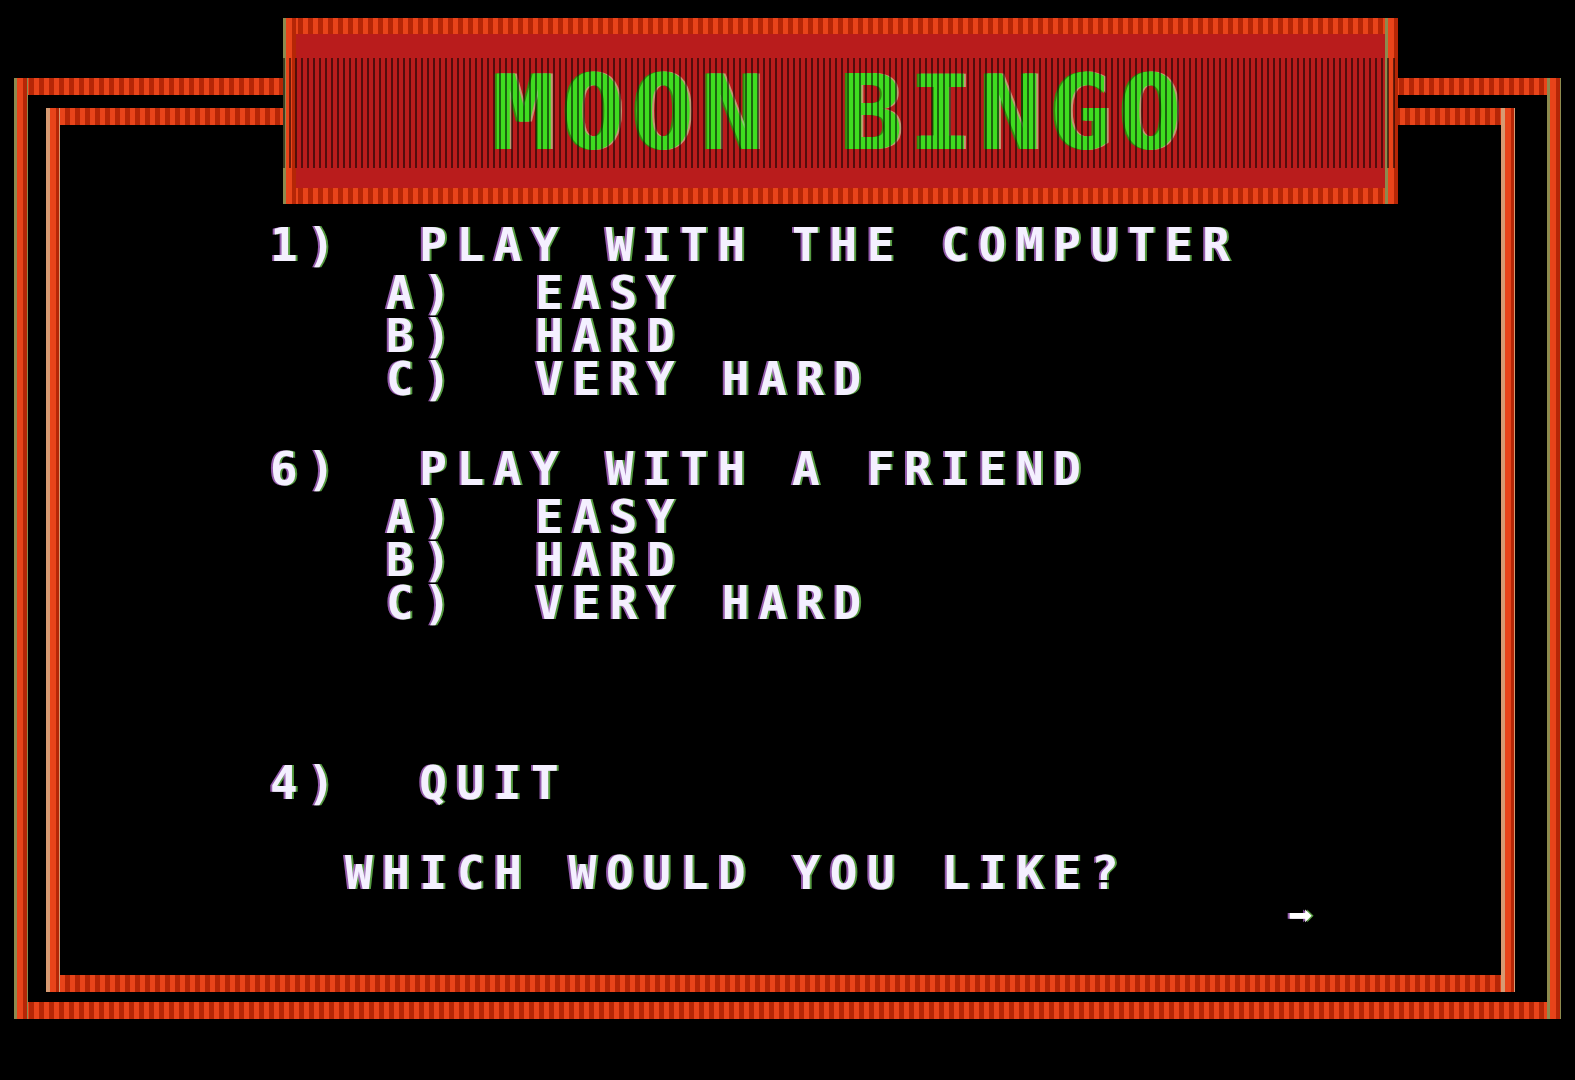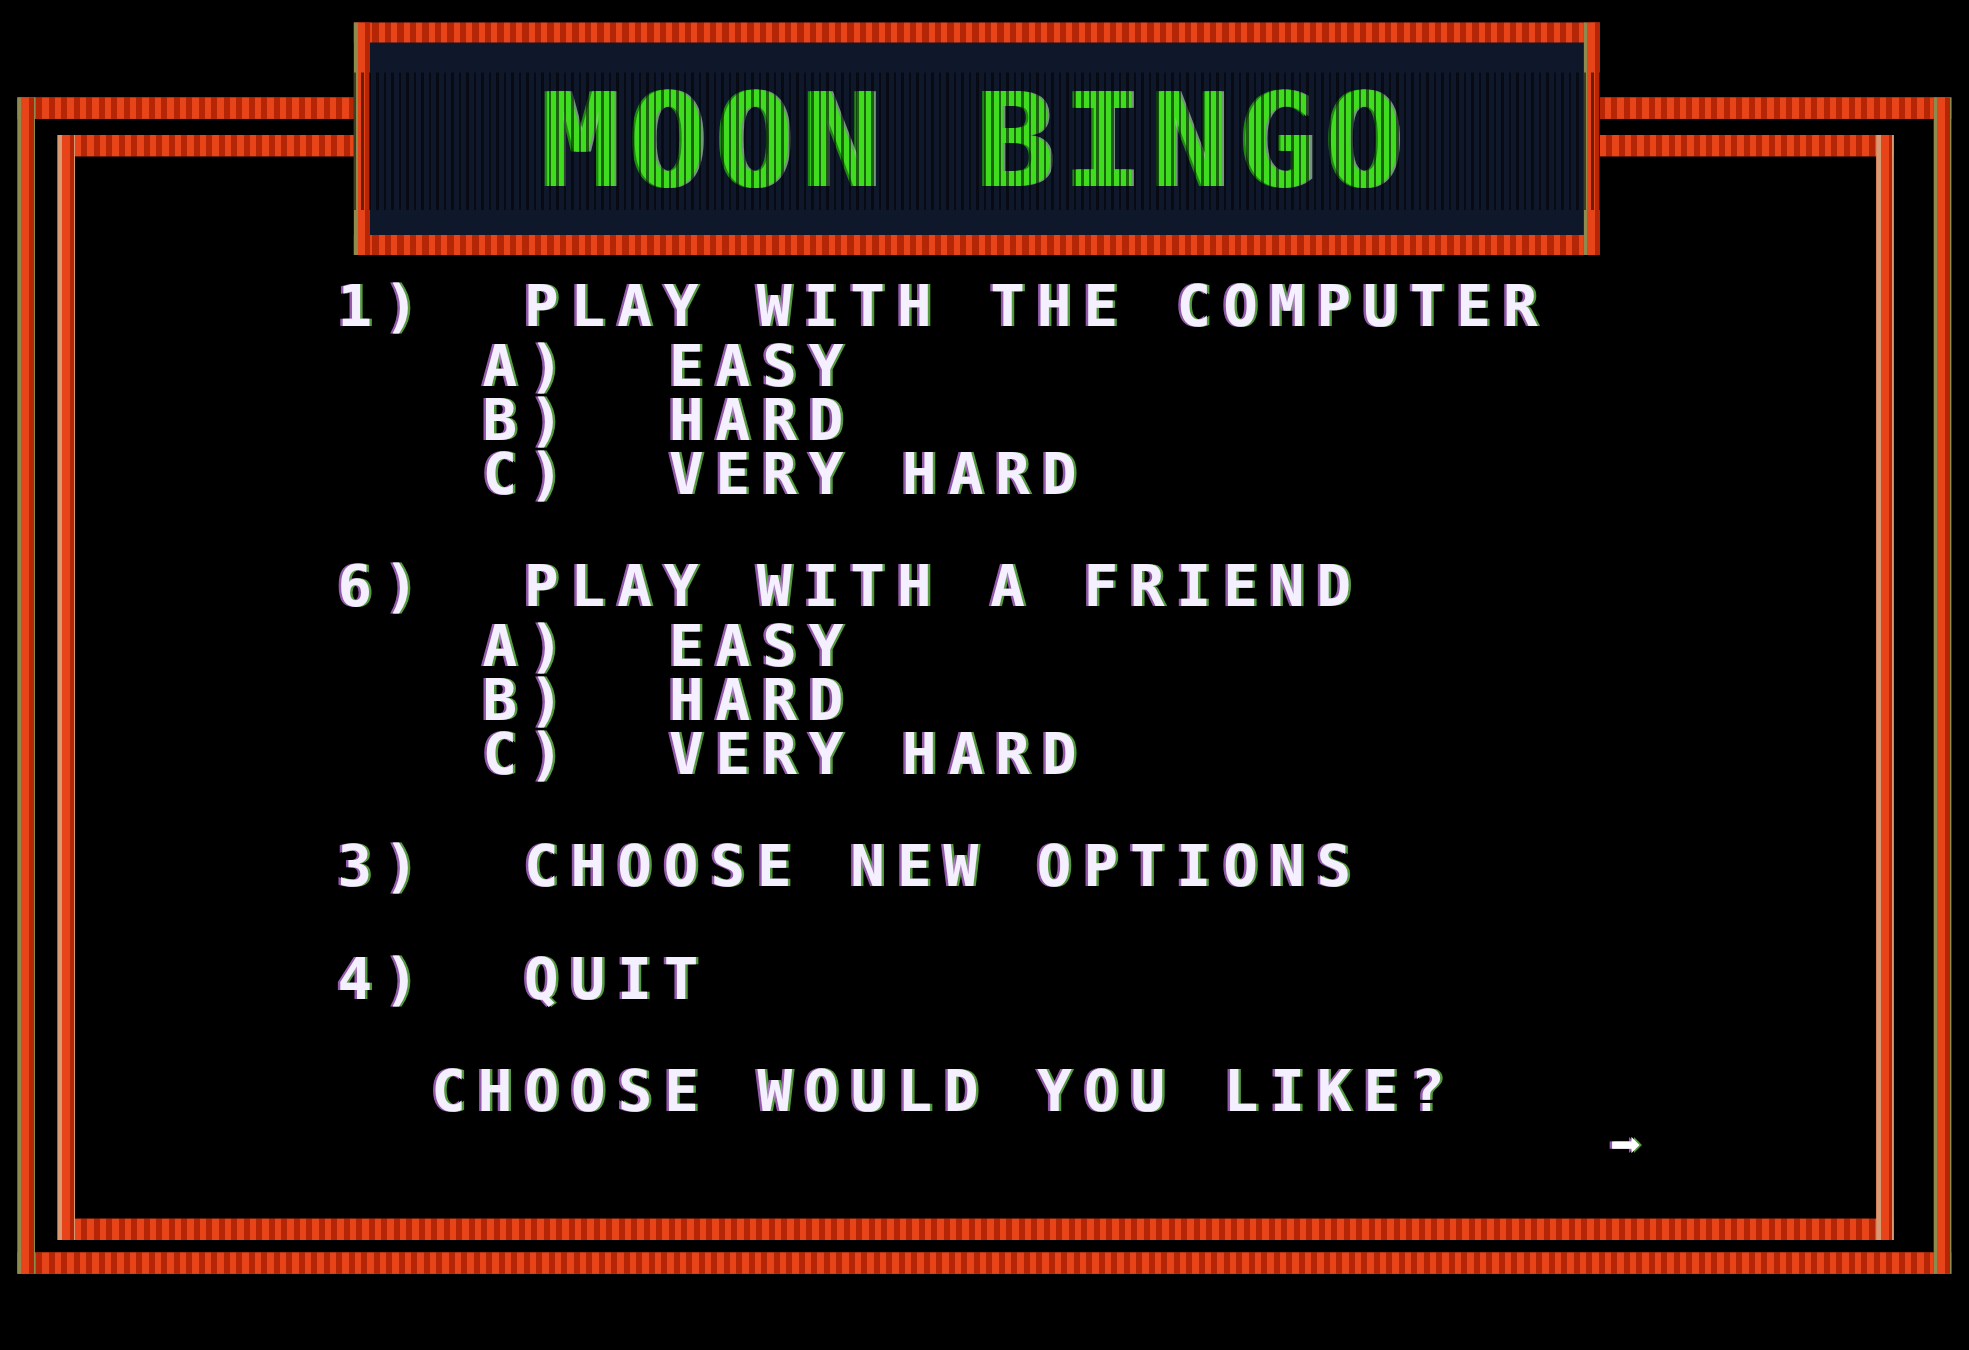--- a/index.html
+++ b/index.html
@@ -42,23 +42,23 @@
         #d79a72 0px, #d79a72 4px,
         #e8441a 4px, #e8441a 10px,
         #b52606 10px, #b52606 13px);
   }
 
   
   #title-box {
     position: absolute;
     left: 283px;
     top: 18px;
-    width: 997px;
+    width: 1115px;
     height: 186px;
-    background: #0f172a;
+    background: #b91c1c;
     box-sizing: border-box;
   }
   .title-edge-h {
     position: absolute;
     left: 0;
     width: 100%;
     height: 16px;
     background-image: repeating-linear-gradient(
         to right,
         #e8441a 0px, #e8441a 5px,
@@ -159,23 +159,22 @@
     <div class="line" style="left:270px; top:222px;">1)  PLAY WITH THE COMPUTER</div>
     <div class="line" style="left:386px; top:270px;">A)  EASY</div>
     <div class="line" style="left:386px; top:313px;">B)  HARD</div>
     <div class="line" style="left:386px; top:356px;">C)  VERY HARD</div>
 
     <div class="line" style="left:270px; top:446px;">6)  PLAY WITH A FRIEND</div>
     <div class="line" style="left:386px; top:494px;">A)  EASY</div>
     <div class="line" style="left:386px; top:537px;">B)  HARD</div>
     <div class="line" style="left:386px; top:580px;">C)  VERY HARD</div>
 
-    <div class="line" style="left:270px; top:670px;">3)  CHOOSE NEW OPTIONS</div>
 
     <div class="line" style="left:270px; top:760px;">4)  QUIT</div>
 
-    <div class="line" style="left:345px; top:850px;">CHOOSE WOULD YOU LIKE?</div>
+    <div class="line" style="left:345px; top:850px;">WHICH WOULD YOU LIKE?</div>
 
 
     <div class="line cursor" style="left:1288px; top:893px; font-size:42px;">➡</div>
 
   </div>
 </div>
 
 </body></html>

